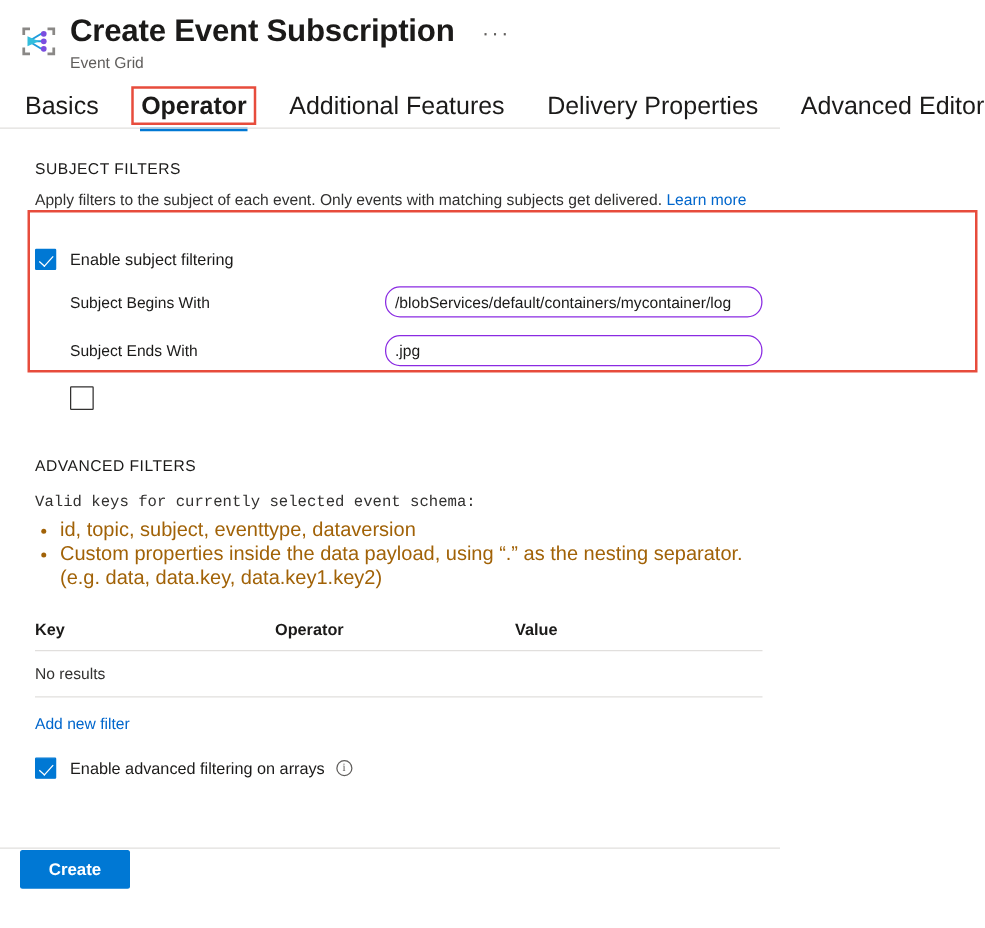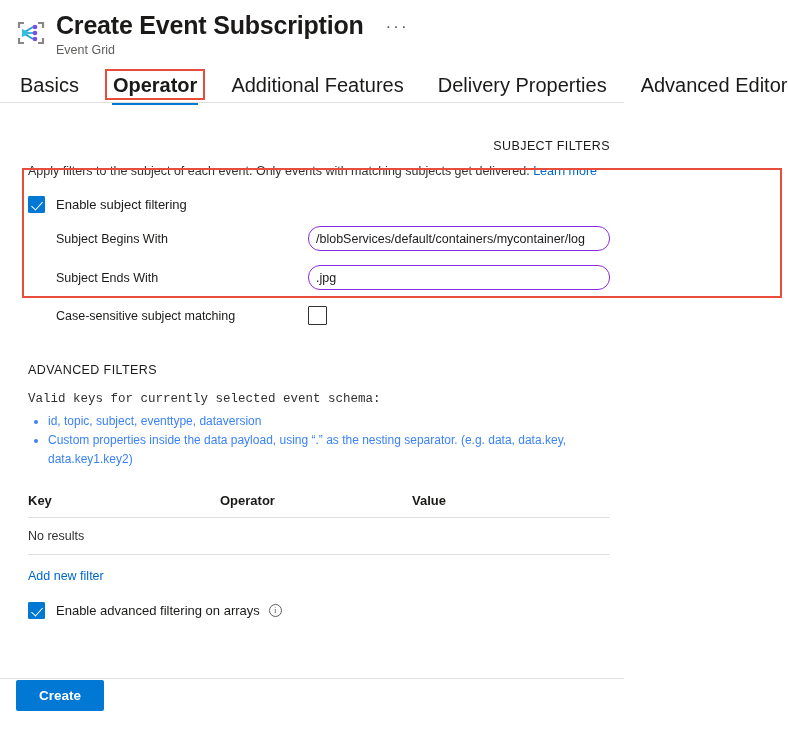--- a/index.html
+++ b/index.html
@@ -79,21 +79,21 @@
     padding: 0 7px; outline: none; border-radius: 12px;
   }
 
   
   .annot-box {
     position: absolute; border: 2.5px solid #e74c3c; pointer-events: none;
   }
 
   
   ul.keys { margin: 4px 0 0 0; padding-left: 20px; }
-  ul.keys li { font-size: 12px; color: #3b82f6; line-height: 19px; }
+  ul.keys li { font-size: 16px; color: #a16207; line-height: 19px; }
 
   
   .ftable { width: 100%; border-collapse: collapse; }
   .ftable th {
     text-align: left; font-size: 13px; font-weight: bold; color: #1b1a19;
     padding: 6px 0 9px 0; border-bottom: 1px solid #e1dfdd;
   }
   .ftable td {
     font-size: 12.5px; color: #323130; padding: 11px 0 11px 0;
     border-bottom: 1px solid #e1dfdd;
@@ -176,43 +176,42 @@
       <div class="tab">
         <span>Advanced Editor</span>
       </div>
     </div>
     <div class="tabs-divider"></div>
   </div>
 
   <div class="content">
 
     
-    <div style="margin-top:36px;text-align:right;" class="section-title">SUBJECT FILTERS</div>
+    <div style="margin-top:25px;" class="section-title">SUBJECT FILTERS</div>
 
     <div class="section-desc" style="margin-top:10px;">
       <span>Apply filters to the subject of each event. Only events with matching subjects get delivered.</span>
       <a class="link">Learn more</a>
     </div>
 
-    <div style="margin-top:16px;" class="cb-row">
+    <div style="margin-top:30px;" class="cb-row">
       <span class="cb checked"></span>
       <span class="cb-label">Enable subject filtering</span>
     </div>
 
     <div style="margin-top:10px; padding-left:28px;">
       <div class="field-row">
         <span class="field-label">Subject Begins With</span>
         <input class="field-input" type="text" value="/blobServices/default/containers/mycontainer/log" style="">
       </div>
       <div class="field-row" style="margin-top:8px;">
         <span class="field-label">Subject Ends With</span>
         <input class="field-input" type="text" value=".jpg" style="">
       </div>
       <div class="field-row" style="margin-top:7px;">
-        <span class="field-label">Case-sensitive subject matching</span>
         <span class="cb unchecked"></span>
       </div>
     </div>
 
     
     <div style="margin-top:32px;" class="section-title">ADVANCED FILTERS</div>
 
 
     <div class="section-desc" style="margin-top:14px;font-family:Liberation Mono, monospace;">Valid keys for currently selected event schema:</div>
 

